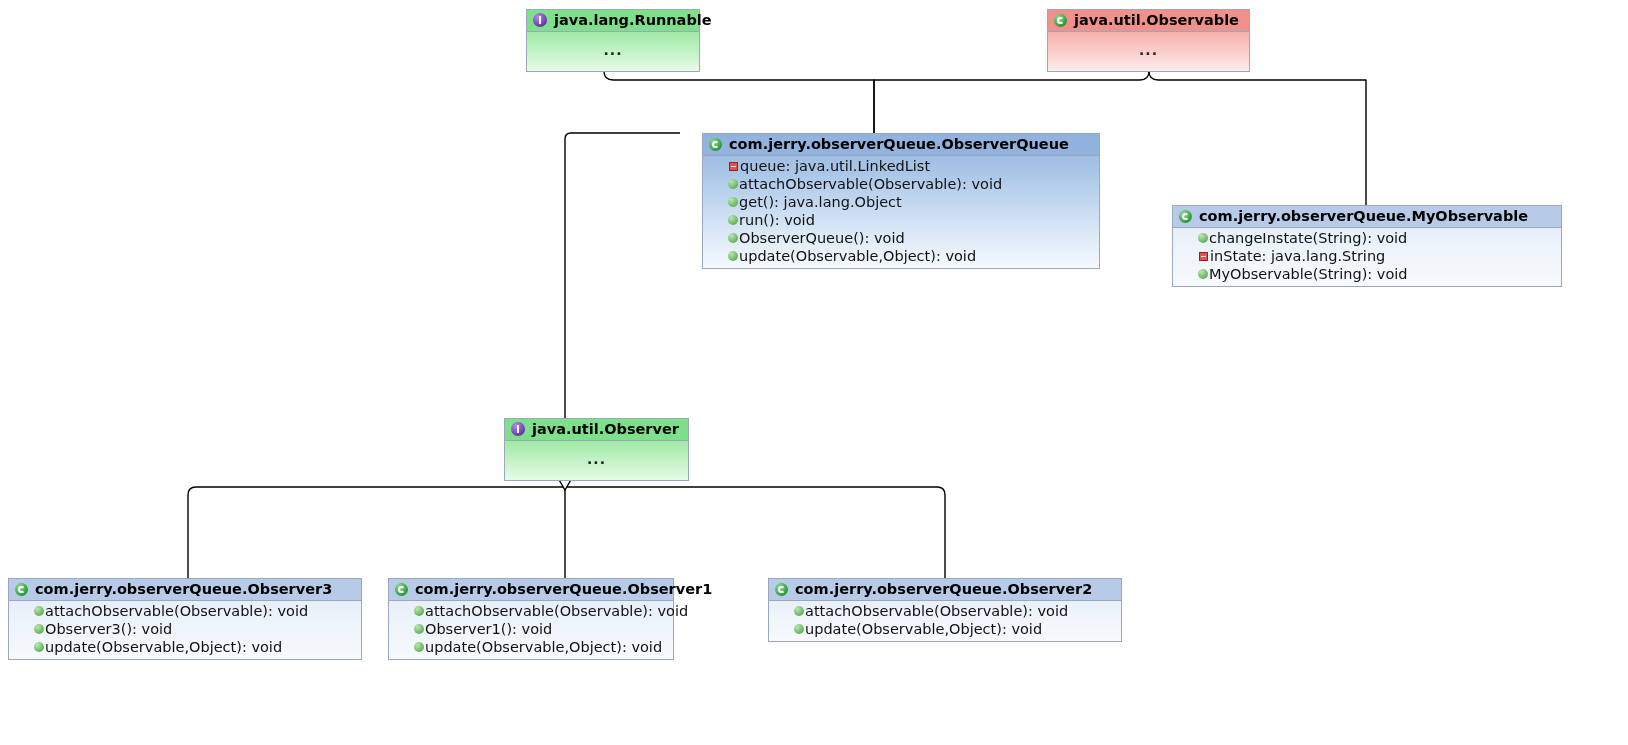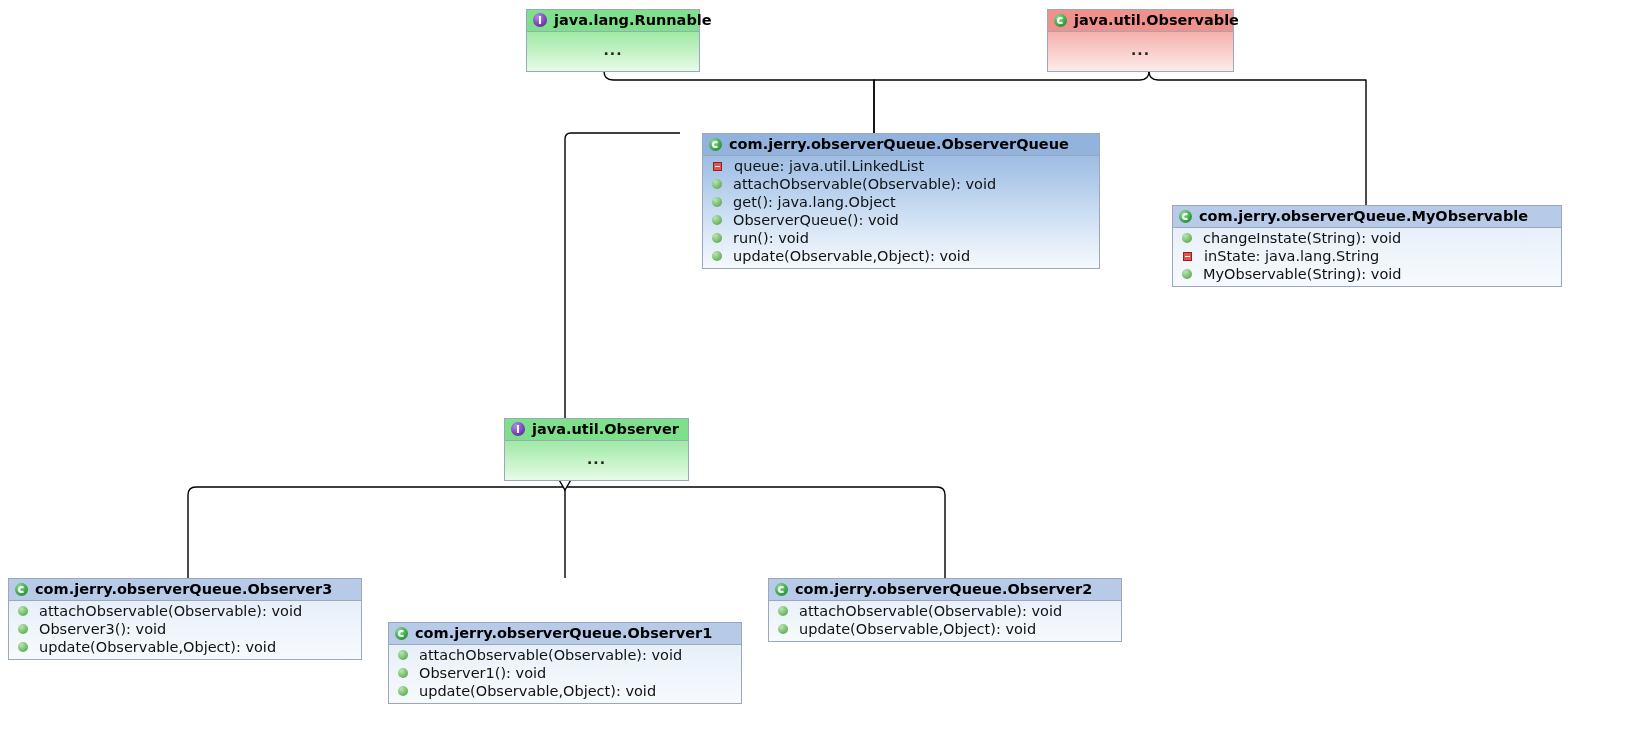--- a/index.html
+++ b/index.html
@@ -11,21 +11,21 @@
 
   
   .uml{position:absolute;box-sizing:border-box;border:1px solid #9aa7bd;}
   .uml .shadow{position:absolute;left:4px;top:4px;right:-4px;bottom:-4px;
                background:#cfdcc8;opacity:.55;z-index:-1;}
 
   .hdr{display:flex;align-items:center;gap:7px;padding:2px 7px 3px 6px;
        font-weight:bold;font-size:14.5px;color:#000;white-space:nowrap;
        border-bottom:1px solid #9aa7bd;}
   .body{padding:1px 0 3px 0;}
-  .mem{display:flex;align-items:center;gap:10px;padding:1px 7px 1px 8px;
+  .mem{display:flex;align-items:center;gap:0;padding:1px 7px 1px 24px;
        font-size:14.5px;color:#111;white-space:nowrap;}
   .ellipsis{text-align:center;font-size:14px;color:#222;letter-spacing:1px;
             padding:9px 0 10px 0;font-weight:bold;}
 
   
   .t-class  .hdr {background:#92b3dd;}
   .t-class        {background:linear-gradient(to bottom,#92b3dd 0%,#a9c6e8 28%,#d7e6f6 70%,#f5f9fd 100%);margin-left:32px;}
   .t-iface  .hdr {background:#7ee08a;}
   .t-iface        {background:linear-gradient(to bottom,#7ee08a 0%,#a9ecad 45%,#e7fbe7 100%);}
   .t-red    .hdr {background:#f0918c;}
@@ -83,21 +83,21 @@
     <div class="shadow"></div>
     <div class="hdr">
       <span class="ic ic-iface"></span>
       <span>java.lang.Runnable</span>
     </div>
     <div class="body">
       <div class="ellipsis">...</div>
     </div>
   </div>
 
-  <div class="uml t-red" style="left:1047px;top:9px;width:187px;">
+  <div class="uml t-red" style="left:1047px;top:9px;width:203px;">
     <div class="shadow"></div>
     <div class="hdr">
       <span class="ic ic-class"></span>
       <span>java.util.Observable</span>
     </div>
     <div class="body">
       <div class="ellipsis">...</div>
     </div>
   </div>
 
@@ -115,25 +115,25 @@
       <div class="mem">
         <span class="ic ic-pub"></span>
         <span>attachObservable(Observable): void</span>
         </div>
       <div class="mem">
         <span class="ic ic-pub"></span>
         <span>get(): java.lang.Object</span>
         </div>
       <div class="mem">
         <span class="ic ic-pub"></span>
+        <span>run(): void</span>
+        </div>
+      <div class="mem">
+        <span class="ic ic-pub"></span>
         <span>ObserverQueue(): void</span>
-        </div>
-      <div class="mem">
-        <span class="ic ic-pub"></span>
-        <span>run(): void</span>
         </div>
       <div class="mem">
         <span class="ic ic-pub"></span>
         <span>update(Observable,Object): void</span>
         </div>
     </div>
   </div>
 
   <div class="uml t-flat" style="left:1172px;top:205px;width:390px;">
     <div class="shadow"></div>
@@ -183,21 +183,21 @@
         <span class="ic ic-pub"></span>
         <span>Observer3(): void</span>
         </div>
       <div class="mem">
         <span class="ic ic-pub"></span>
         <span>update(Observable,Object): void</span>
         </div>
     </div>
   </div>
 
-  <div class="uml t-flat" style="left:388px;top:578px;width:354px;margin-top:44px;">
+  <div class="uml t-flat" style="left:388px;top:578px;width:286px;">
     <div class="shadow"></div>
     <div class="hdr">
       <span class="ic ic-class"></span>
       <span>com.jerry.observerQueue.Observer1</span>
     </div>
     <div class="body">
       <div class="mem">
         <span class="ic ic-pub"></span>
         <span>attachObservable(Observable): void</span>
         </div>

